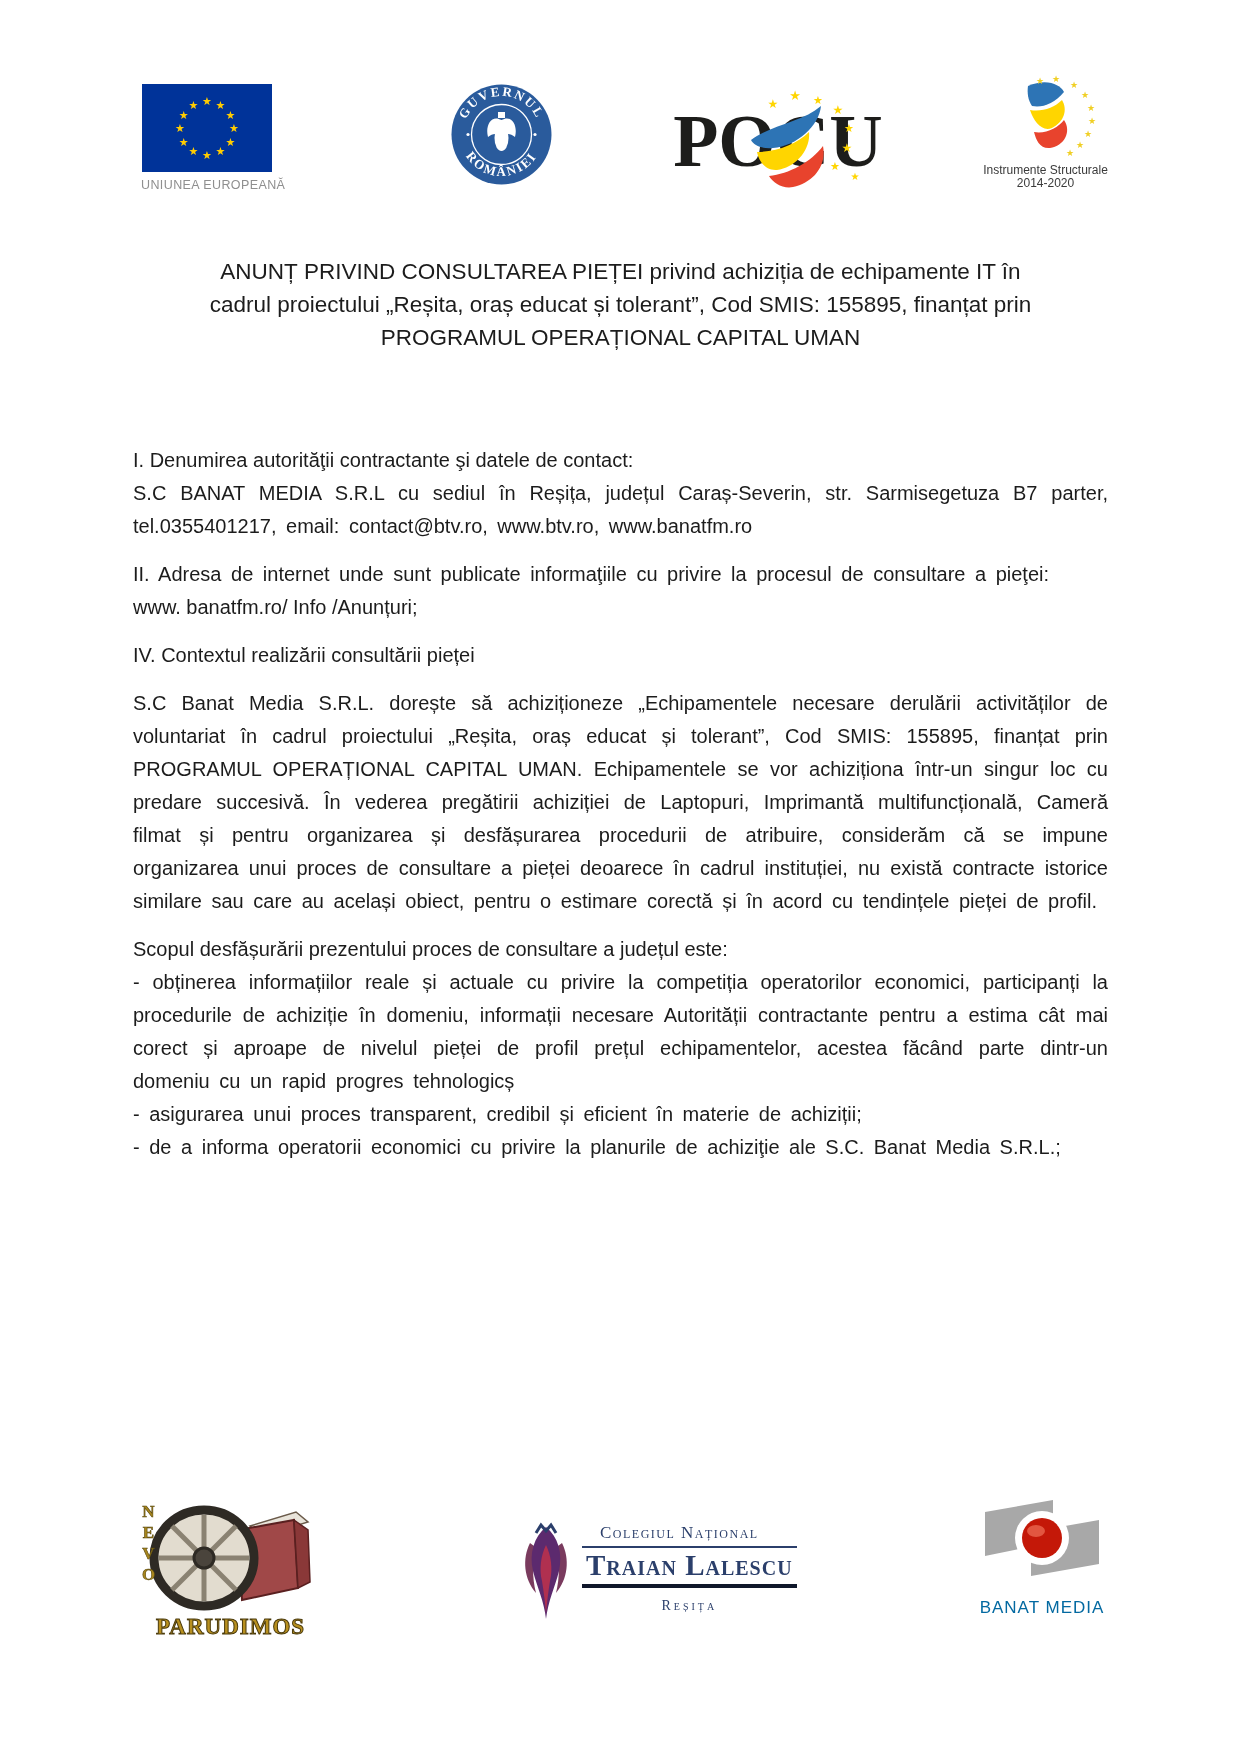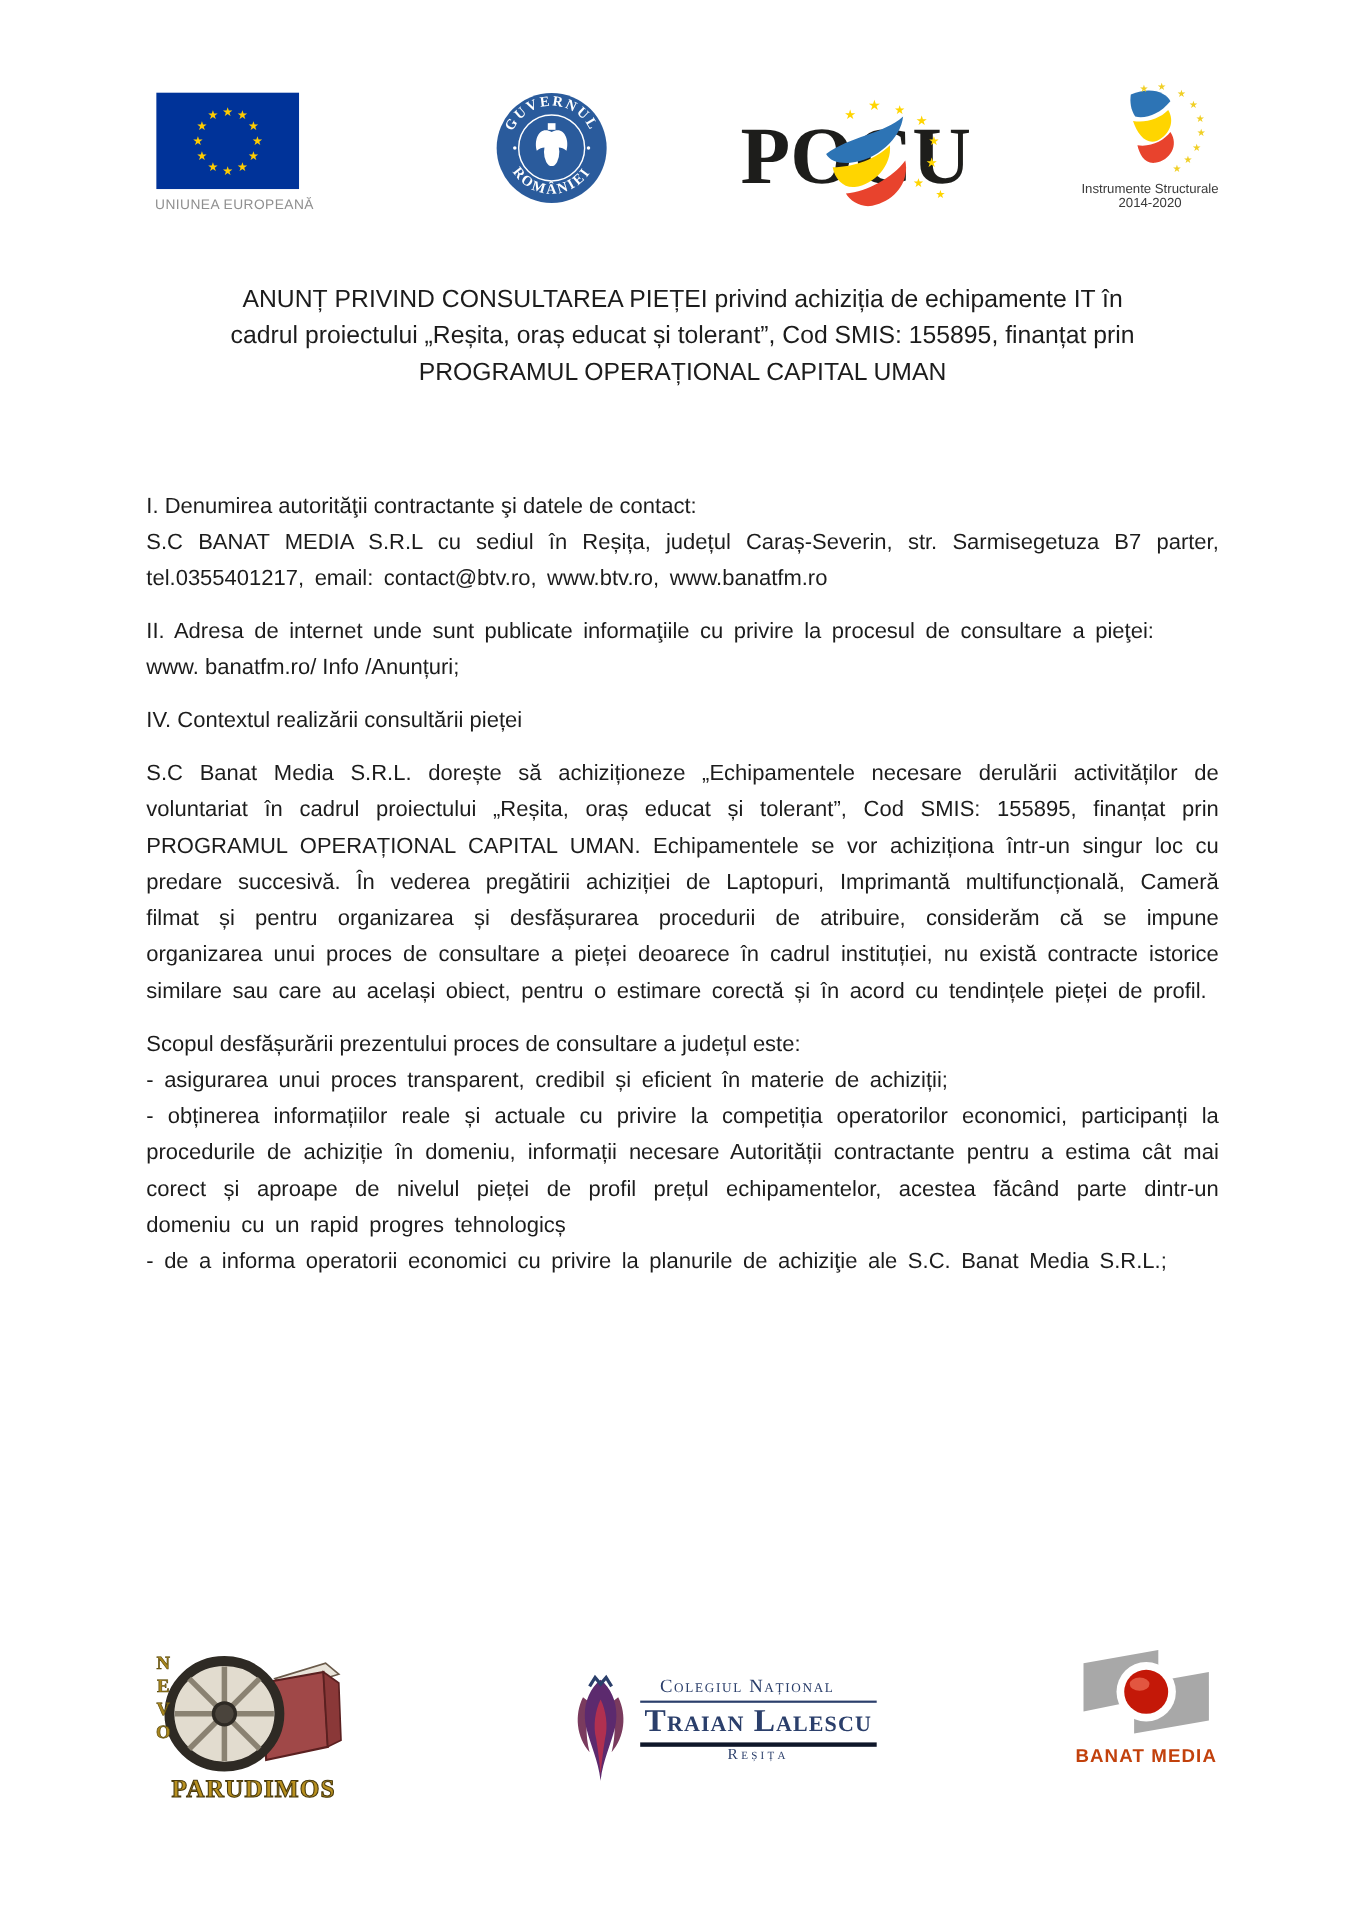--- a/index.html
+++ b/index.html
@@ -40,23 +40,23 @@
   }
   .nevo-wordmark {
     position:absolute; left:18px; top:118px; font-family:"Liberation Serif", serif;
     font-weight:700; font-size:23px; color:#b8901f; letter-spacing:1px;
     -webkit-text-stroke:1px #4a3a0c;
   }
   .colegiul-logo { left:520px; top:1500px; display:flex; align-items:flex-start;margin-top:21px; }
   .colegiul-text { margin-left:10px; color:#2b3f6b; font-family:"Liberation Serif", serif; }
   .colegiul-line1 { font-variant:small-caps; font-size:17px; letter-spacing:1.5px; padding:2px 6px 3px 18px; }
   .colegiul-line2 { font-variant:small-caps; font-size:29px; letter-spacing:1px; border-top:2px solid #2b3f6b; border-bottom:4px solid #0f172a; padding:1px 4px 2px 4px;font-weight:bold; }
-  .colegiul-line3 { font-variant:small-caps; font-size:14px; letter-spacing:3px; text-align:center; padding-top:0; }
+  .colegiul-line3 { font-variant:small-caps; font-size:14px; letter-spacing:3px; text-align:center; padding-top:10px; }
   .banat-logo { left:972px; top:1496px; width:140px; text-align:center; }
-  .banat-label { font-size:17px; font-weight:700; color:#c2410c; letter-spacing:1px; margin-top:2px; }
+  .banat-label { font-size:17px; font-weight:400; color:#0369a1; letter-spacing:1px; margin-top:14px; }
 </style>
 </head>
 <body>
 
 <div class="page">
 
   <div class="header-logos">
 
     <div class="logo eu-logo">
       <svg width="130" height="88" viewBox="0 0 130 88">
@@ -158,22 +158,22 @@
 
     <p class="just">II. Adresa de internet unde sunt publicate informaţiile cu privire la procesul de consultare a pieţei:</p>
     <p class="gap">www. banatfm.ro/ Info /Anunțuri;</p>
 
 
     <p class="gap">IV. Contextul realizării consultării pieței</p>
 
     <p class="just gap">S.C Banat Media S.R.L. dorește să achiziționeze „Echipamentele necesare derulării activităților de voluntariat în cadrul proiectului  „Reșita, oraș educat și tolerant”, Cod SMIS: 155895, finanțat prin PROGRAMUL OPERAȚIONAL CAPITAL UMAN. Echipamentele se vor achiziționa într-un singur loc cu predare succesivă. În vederea pregătirii achiziției de Laptopuri,  Imprimantă multifuncțională, Cameră filmat și pentru organizarea și desfășurarea procedurii de atribuire, considerăm că se impune organizarea unui proces de consultare a pieței deoarece în cadrul instituției, nu există contracte istorice similare sau care au același obiect, pentru o estimare corectă și în acord cu tendințele pieței de profil.</p>
 
     <p>Scopul desfășurării prezentului proces de consultare a județul este:</p>
+    <p class="just">-  obținerea informațiilor reale și actuale cu privire la competiția operatorilor economici, participanți la procedurile de achiziție în domeniu, informații necesare Autorității contractante pentru a estima cât mai corect și aproape de nivelul pieței de profil prețul echipamentelor, acestea făcând parte dintr-un domeniu cu un rapid progres tehnologicș</p>
     <p class="just">-  asigurarea unui proces transparent, credibil și eficient în materie de achiziții;</p>
-    <p class="just">-  obținerea informațiilor reale și actuale cu privire la competiția operatorilor economici, participanți la procedurile de achiziție în domeniu, informații necesare Autorității contractante pentru a estima cât mai corect și aproape de nivelul pieței de profil prețul echipamentelor, acestea făcând parte dintr-un domeniu cu un rapid progres tehnologicș</p>
     <p class="just">-  de a informa operatorii economici cu privire la planurile de achiziţie ale S.C. Banat Media S.R.L.;</p>
   </div>
 
 
   <div class="footer-logo nevo-logo">
     <svg width="175" height="118" viewBox="0 0 175 118" style="position:absolute;left:0;top:0;">
       <path d="M112 30 L158 16 L170 26 L124 40 Z" fill="#e9e4da" stroke="#6a5a4a" stroke-width="1.5"></path>
       <path d="M100 34 L156 24 L160 92 L104 104 Z" fill="#a04848" stroke="#5a2020" stroke-width="2"></path>
       <path d="M156 24 L170 34 L172 86 L160 92 Z" fill="#8a3838" stroke="#5a2020" stroke-width="1.5"></path>
       <ellipse cx="66" cy="62" rx="50" ry="48" fill="#e2dccf" stroke="#2e2a24" stroke-width="9"></ellipse>

